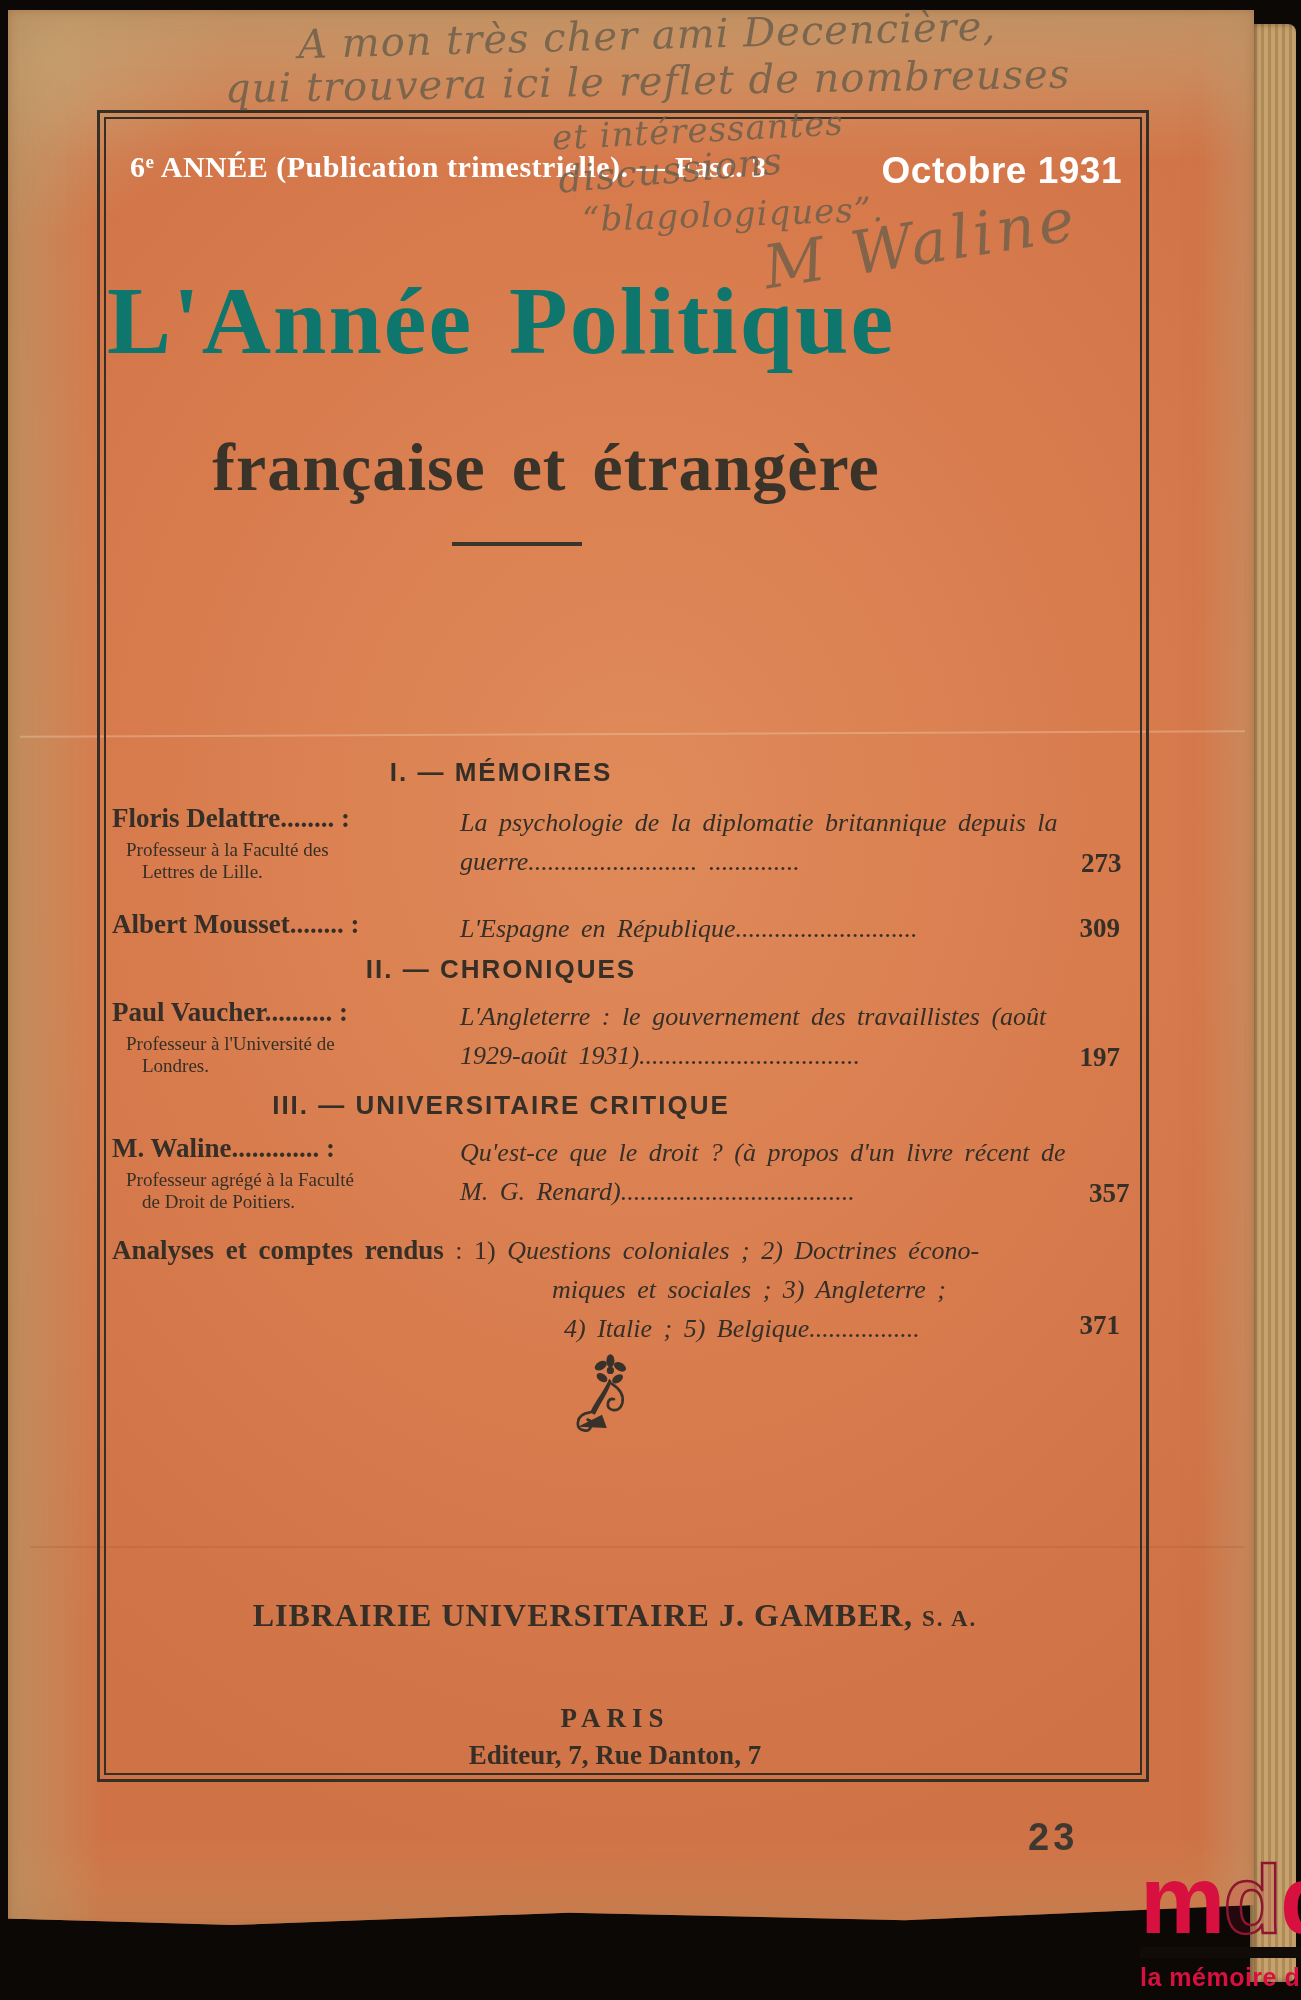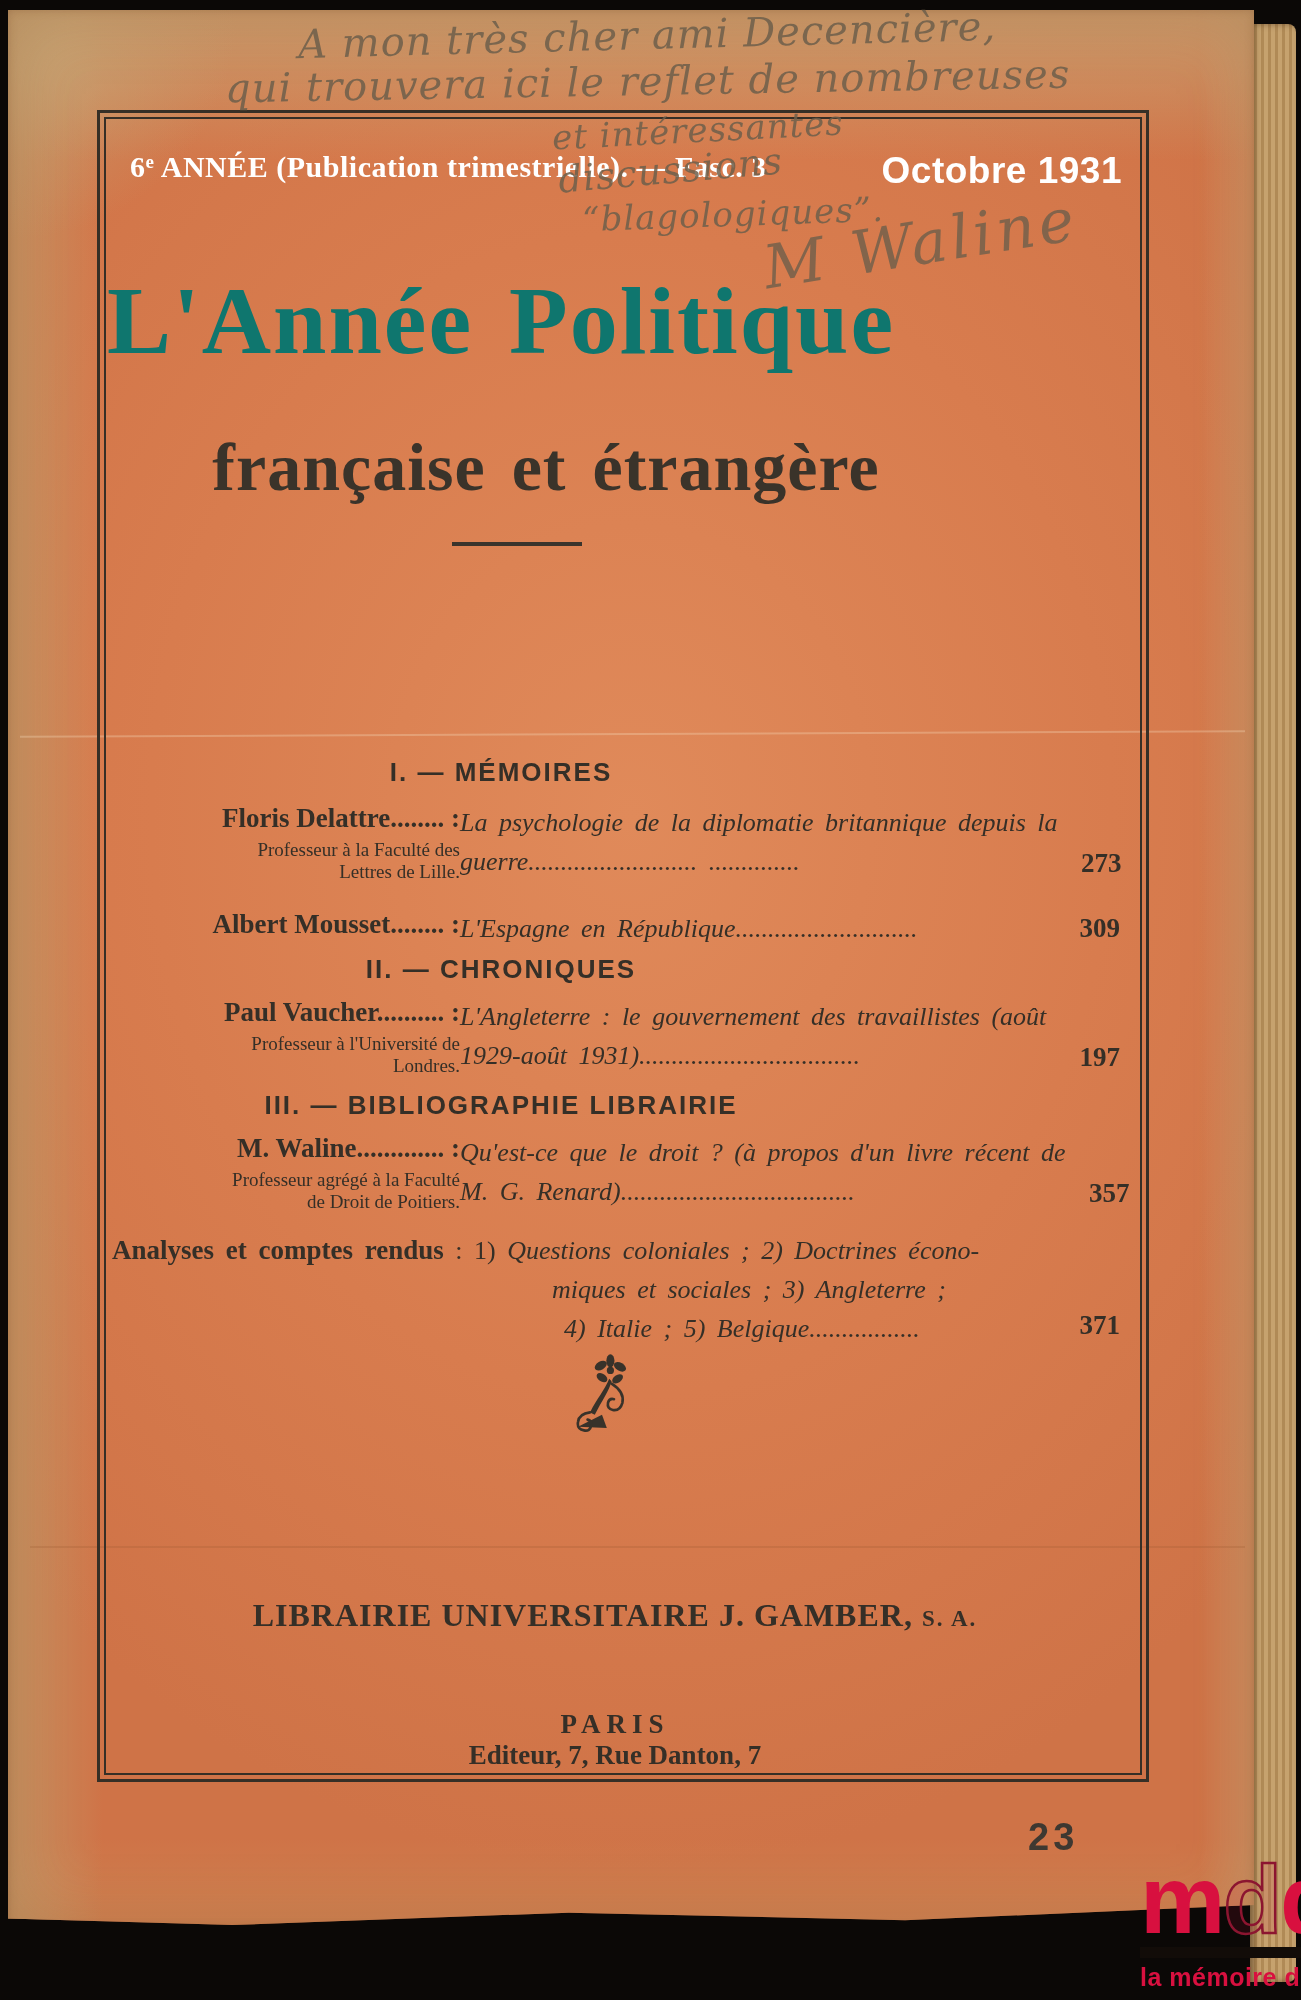--- a/index.html
+++ b/index.html
@@ -47,21 +47,21 @@
   .title-rule{position:absolute;left:452px;top:542px;width:130px;height:4px;background:#3a342c;z-index:5;}
 
   .sommaire{position:absolute;left:95px;top:646px;width:812px;text-align:center;z-index:5;
     font-family:"Liberation Sans",sans-serif;font-weight:700;font-size:36px;letter-spacing:13px;color:#352f27;}
   .sec-heading{position:absolute;left:95px;width:812px;text-align:center;z-index:5;
     font-family:"Liberation Sans",sans-serif;font-weight:700;font-size:26px;letter-spacing:2px;color:#352f27;}
   .sec1{top:757px;} .sec2{top:954px;} .sec3{top:1090px;}
 
   .toc-row{position:absolute;left:112px;width:1008px;display:flex;z-index:5;color:#352f27;}
   .row1{top:803px;} .row2{top:909px;} .row3{top:997px;} .row4{top:1133px;}
-  .toc-left{width:348px;flex:none;text-align:right;}
+  .toc-left{width:348px;flex:none;}
   .toc-name{font-weight:700;font-size:27px;white-space:nowrap;}
   .toc-role{font-size:19px;line-height:22px;margin:5px 0 0 14px;}
   .toc-role .r2{margin-left:16px;}
   .toc-mid{flex:1;font-style:italic;font-size:26px;line-height:39px;word-spacing:5px;}
   .toc-line{white-space:nowrap;}
   .toc-page{width:64px;flex:none;text-align:right;font-size:27px;font-weight:700;
             align-self:flex-end;line-height:39px;}
 
   .toc-analyses{position:absolute;left:112px;top:1231px;width:1008px;z-index:5;
     font-size:26px;color:#352f27;line-height:39px;}
@@ -71,21 +71,21 @@
   .a-l2{margin-left:440px;}
   .a-l3{margin-left:452px;}
   .a-page{position:absolute;right:0;bottom:3px;font-style:normal;font-weight:700;font-size:27px;}
 
   .ornament{position:absolute;left:566px;top:1352px;z-index:5;}
 
   .publisher{position:absolute;left:140px;width:950px;text-align:center;z-index:5;color:#352f27;}
   .pub-name{top:1597px;font-weight:700;font-size:32px;letter-spacing:1px;}
   .pub-name .suffix{font-size:23px;letter-spacing:2px;}
   .pub-address{top:1740px;font-weight:700;font-size:27px;}
-  .pub-city{top:1703px;font-weight:700;font-size:27px;letter-spacing:6px;margin-top:6px;}
+  .pub-city{top:1703px;font-weight:700;font-size:27px;letter-spacing:6px;}
 
   .copy-number{position:absolute;left:1028px;top:1816px;z-index:5;
     font-family:"Liberation Sans",sans-serif;font-weight:700;font-size:38px;letter-spacing:4px;color:#3e3831;}
 
   
   .hw{position:absolute;font-family:"DejaVu Serif",serif;font-style:italic;color:#6e5f4b;
       opacity:.85;z-index:20;white-space:nowrap;letter-spacing:1px;}
   .hw1{left:298px;top:12px;font-size:40px;transform:rotate(-1.5deg);}
   .hw2{left:225px;top:58px;font-size:40px;transform:rotate(-1deg);}
   .hw3{left:552px;top:110px;font-size:34px;transform:rotate(-3deg);}
@@ -166,21 +166,21 @@
         <div class="r2">Londres.</div>
       </div>
     </div>
     <div class="toc-mid">
       <div class="toc-line">L'Angleterre : le gouvernement des travaillistes (août</div>
       <div class="toc-line">1929-août 1931)..................................</div>
     </div>
     <div class="toc-page">197</div>
   </div>
 
-  <div class="sec-heading sec3">III. — BIBLIOGRAPHIE LIBRAIRIE</div>
+  <div class="sec-heading sec3">III. — UNIVERSITAIRE CRITIQUE</div>
 
   <div class="toc-row row4">
     <div class="toc-left">
       <div class="toc-name"><span>M. Waline</span><span>............. :</span></div>
       <div class="toc-role">
         <div>Professeur agrégé à la Faculté</div>
         <div class="r2">de Droit de Poitiers.</div>
       </div>
     </div>
     <div class="toc-mid">

